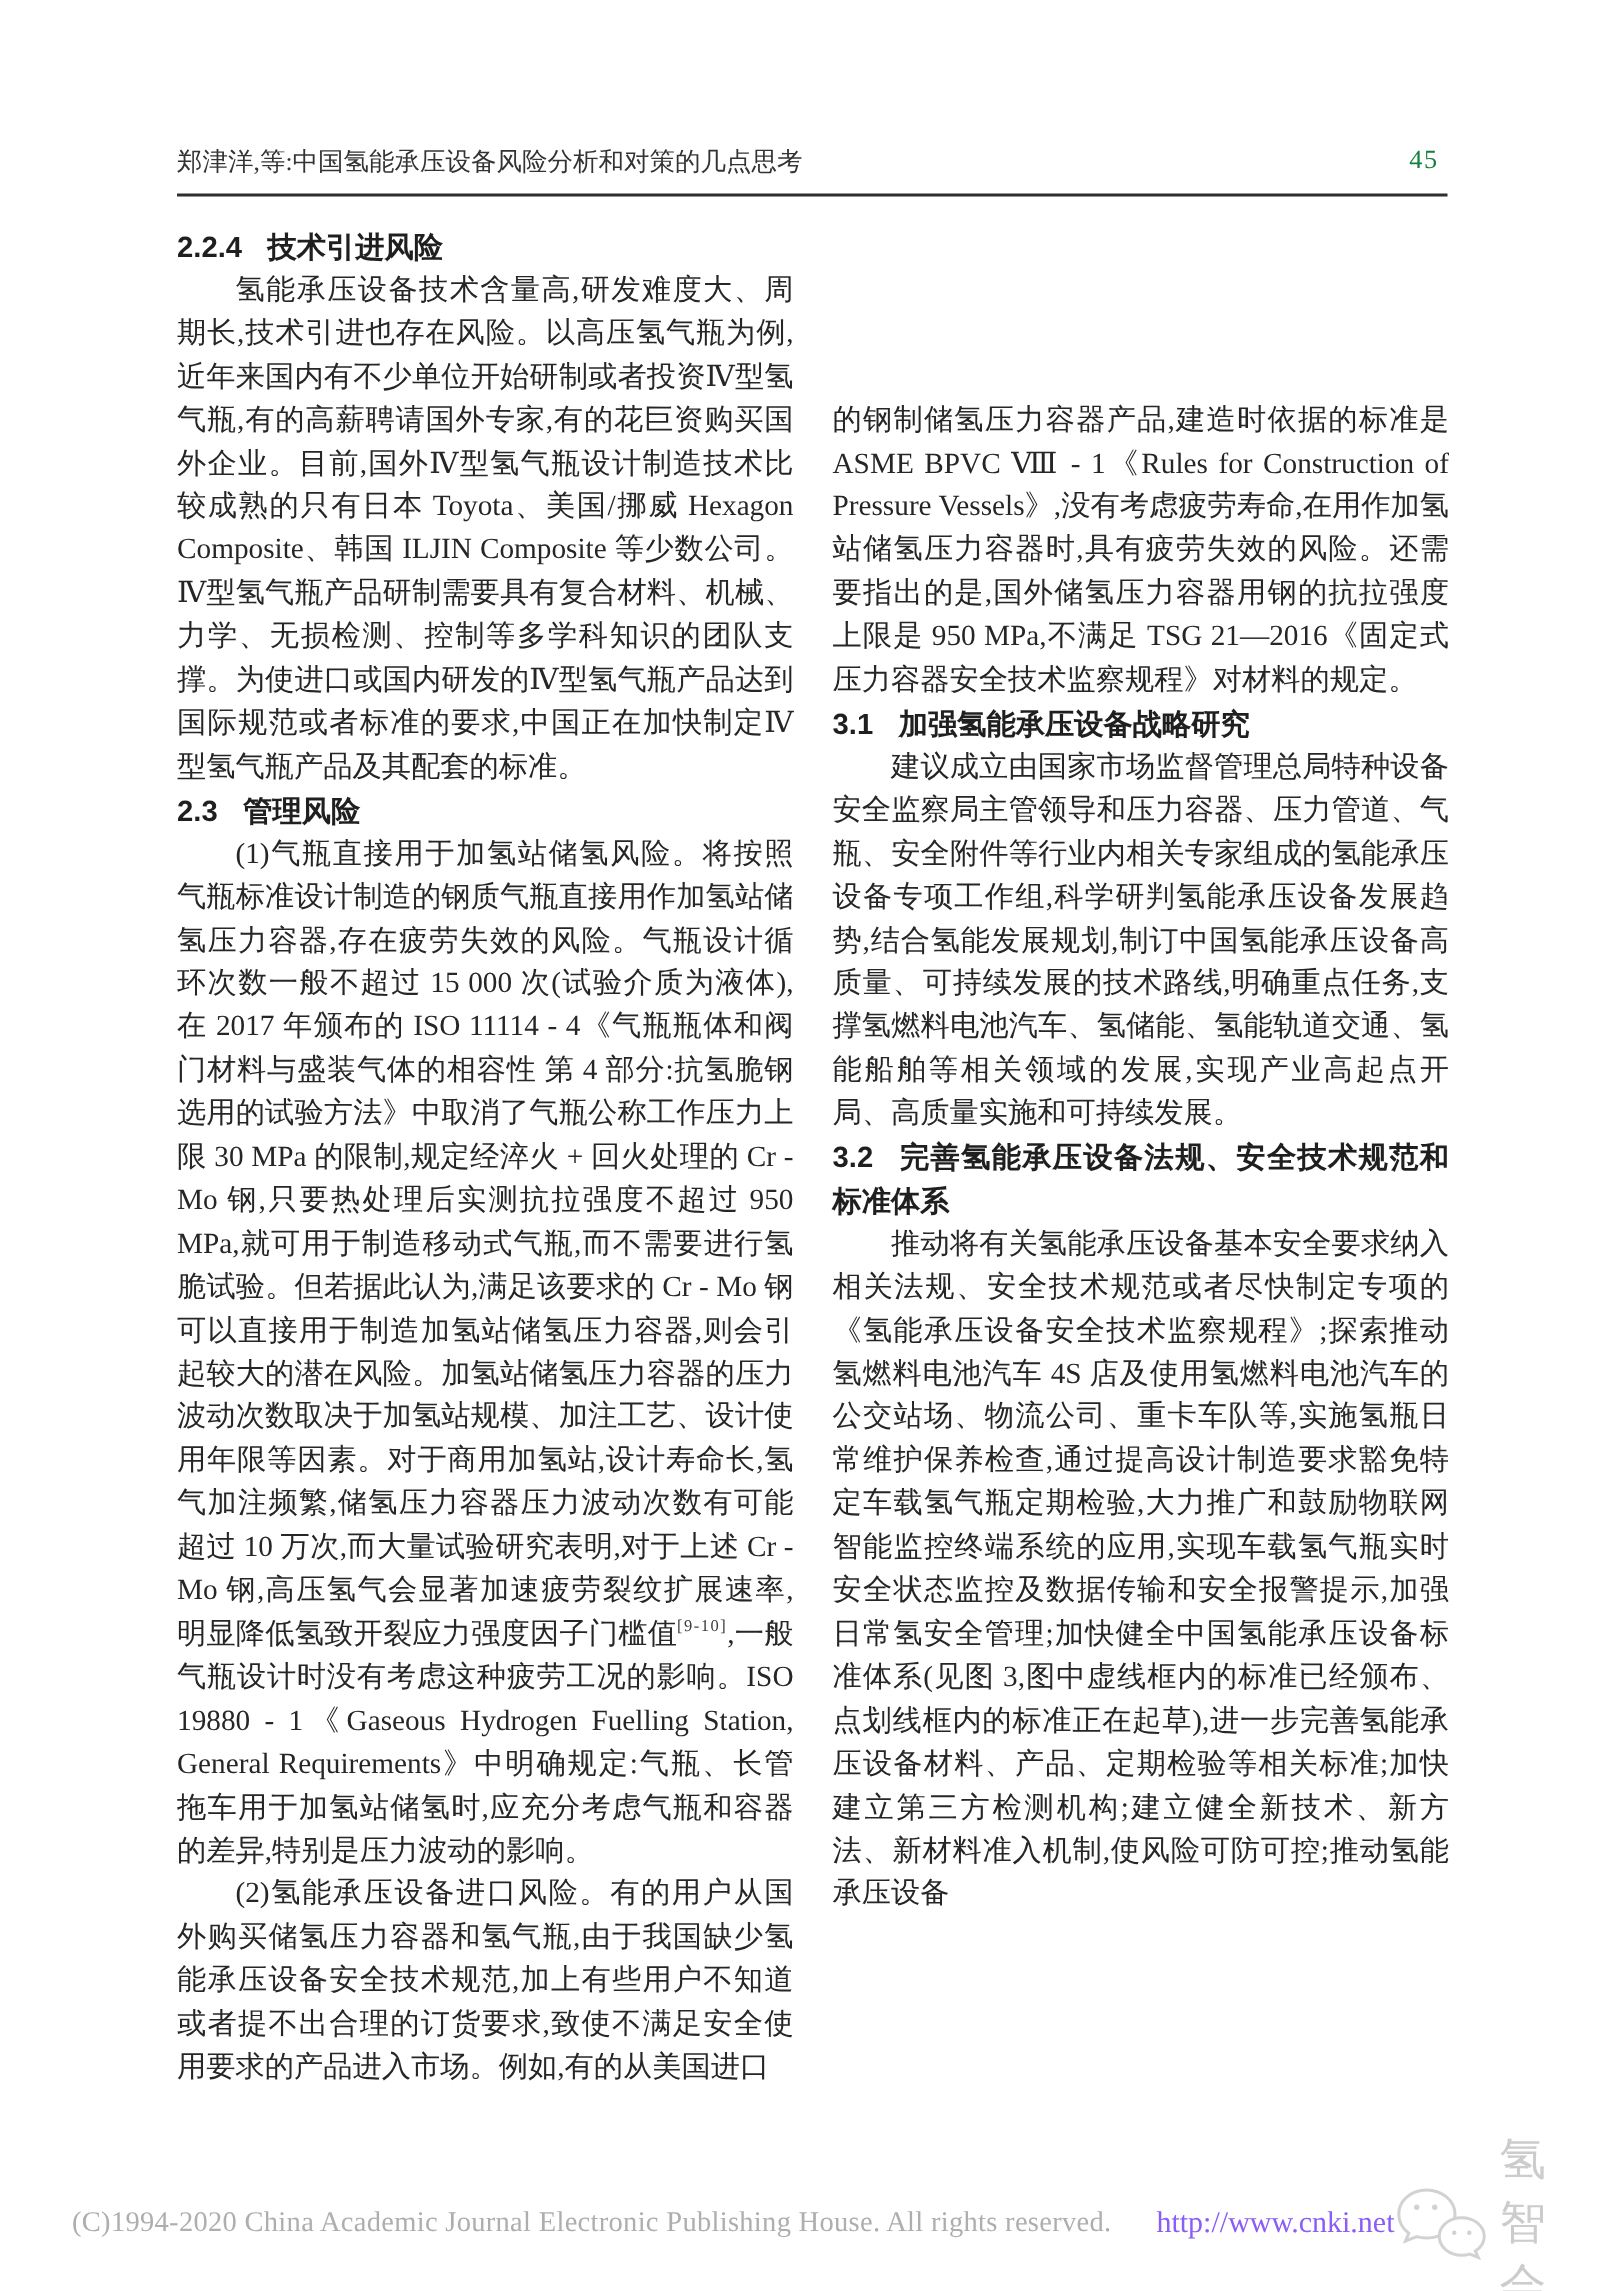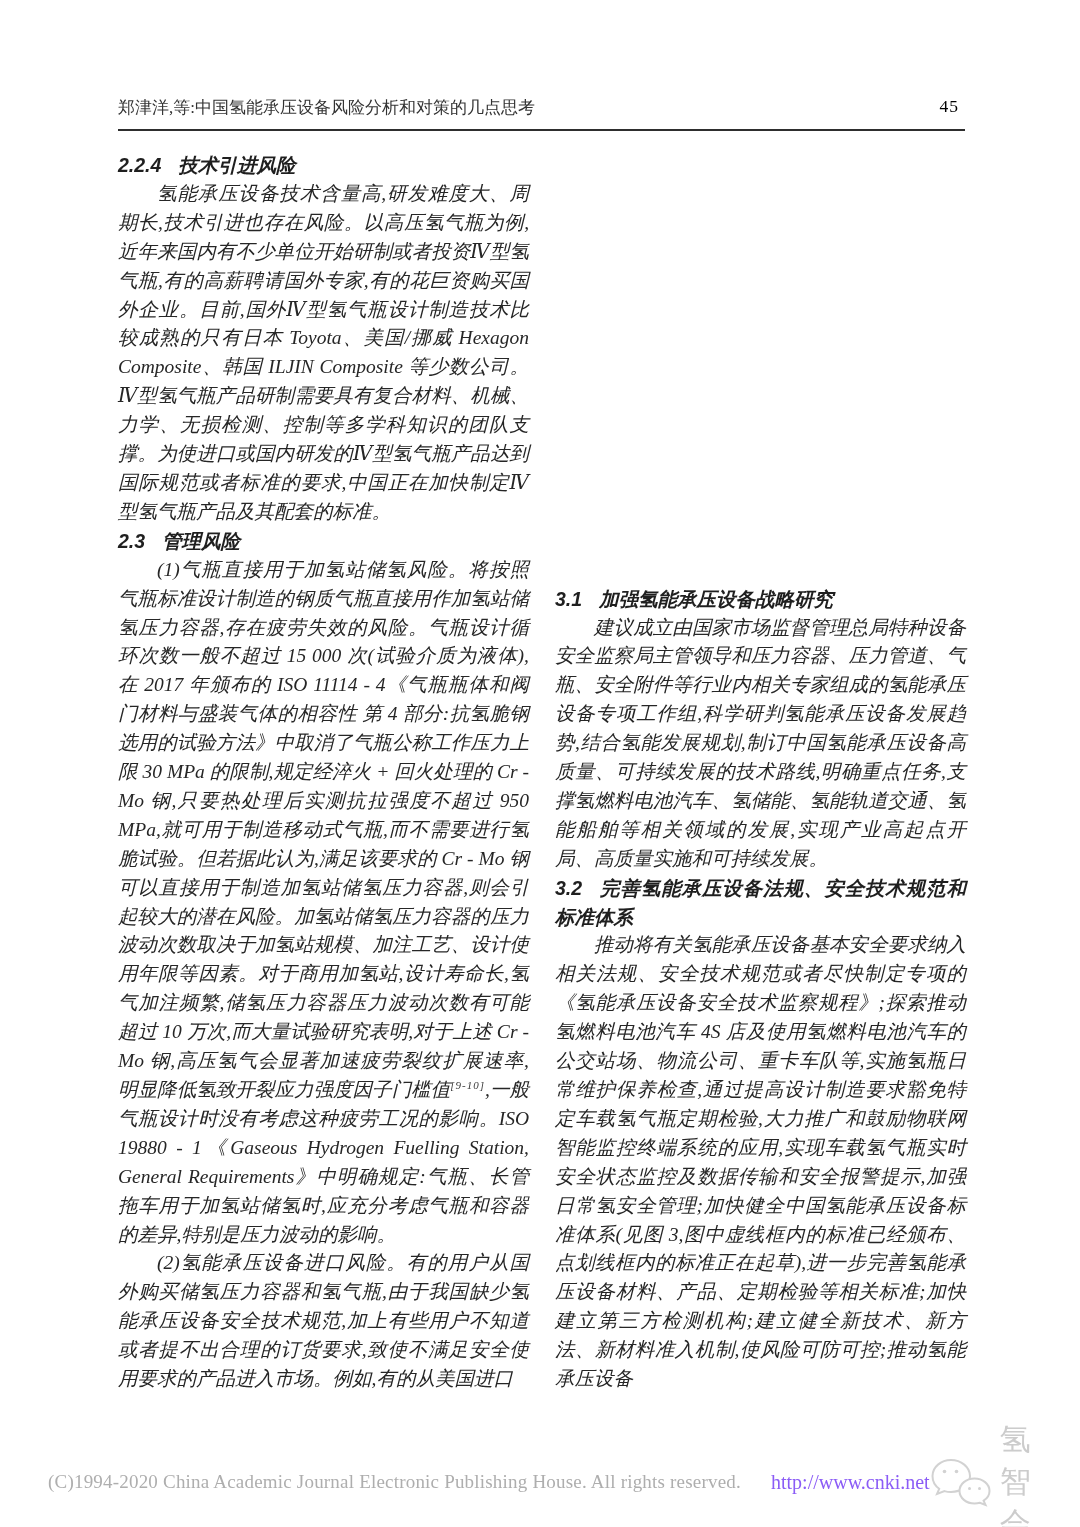--- a/index.html
+++ b/index.html
@@ -13,31 +13,31 @@
   }
   .page { position:absolute; inset:0; background:#ffffff; }
 
   
   .running-head {
     position:absolute; top:96px; left:118px; width:847px;
     font-size:17px; color:#333; text-align:left;
   }
   .running-head .pageno {
     position:absolute; right:6px; top:0;
-    font-size:17.5px; color:#000000; letter-spacing:1px;
+    font-size:17.5px; color:#15803d; letter-spacing:1px;
   }
   .head-rule {
     position:absolute; top:129px; left:118px; width:847px;
     border-top:2px solid #2e2e2e; height:0;
   }
 
   
   .content {
     position:absolute; top:151px; left:118px; width:849px;
-    display:flex; gap:26px; align-items:flex-end;font-style:italic;
+    display:flex; gap:26px; align-items:center;
   }
   .col { width:411px; flex:0 0 411px; }
   .col p {
     margin:0;
     font-size:19.5px; line-height:28.9px;
     text-align:justify;
     text-indent:2em;
     color:#262626;
   }
   .col p.no-indent { text-indent:0; }
@@ -93,20 +93,21 @@
       <p>氢能承压设备技术含量高,研发难度大、周期长,技术引进也存在风险。以高压氢气瓶为例,近年来国内有不少单位开始研制或者投资Ⅳ型氢气瓶,有的高薪聘请国外专家,有的花巨资购买国外企业。目前,国外Ⅳ型氢气瓶设计制造技术比较成熟的只有日本 Toyota、美国/挪威 Hexagon Composite、韩国 ILJIN Composite 等少数公司。Ⅳ型氢气瓶产品研制需要具有复合材料、机械、力学、无损检测、控制等多学科知识的团队支撑。为使进口或国内研发的Ⅳ型氢气瓶产品达到国际规范或者标准的要求,中国正在加快制定Ⅳ型氢气瓶产品及其配套的标准。</p>
 
       <div class="h-sub"><span>2.3</span><span class="h-gap"></span><span>管理风险</span></div>
 
       <p><span>(1)气瓶直接用于加氢站储氢风险。将按照气瓶标准设计制造的钢质气瓶直接用作加氢站储氢压力容器,存在疲劳失效的风险。气瓶设计循环次数一般不超过 15 000 次(试验介质为液体),在 2017 年颁布的 ISO 11114 - 4《气瓶瓶体和阀门材料与盛装气体的相容性 第 4 部分:抗氢脆钢选用的试验方法》中取消了气瓶公称工作压力上限 30 MPa 的限制,规定经淬火 + 回火处理的 Cr - Mo 钢,只要热处理后实测抗拉强度不超过 950 MPa,就可用于制造移动式气瓶,而不需要进行氢脆试验。但若据此认为,满足该要求的 Cr - Mo 钢可以直接用于制造加氢站储氢压力容器,则会引起较大的潜在风险。加氢站储氢压力容器的压力波动次数取决于加氢站规模、加注工艺、设计使用年限等因素。对于商用加氢站,设计寿命长,氢气加注频繁,储氢压力容器压力波动次数有可能超过 10 万次,而大量试验研究表明,对于上述 Cr - Mo 钢,高压氢气会显著加速疲劳裂纹扩展速率,明显降低氢致开裂应力强度因子门槛值</span><sup class="cite">[9-10]</sup><span>,一般气瓶设计时没有考虑这种疲劳工况的影响。ISO 19880 - 1《Gaseous Hydrogen Fuelling Station, General Requirements》中明确规定:气瓶、长管拖车用于加氢站储氢时,应充分考虑气瓶和容器的差异,特别是压力波动的影响。</span></p>
 
       <p>(2)氢能承压设备进口风险。有的用户从国外购买储氢压力容器和氢气瓶,由于我国缺少氢能承压设备安全技术规范,加上有些用户不知道或者提不出合理的订货要求,致使不满足安全使用要求的产品进入市场。例如,有的从美国进口</p>
     </div>
 
     <div class="col">
+      <p class="no-indent">的钢制储氢压力容器产品,建造时依据的标准是 ASME BPVC Ⅷ - 1《Rules for Construction of Pressure Vessels》,没有考虑疲劳寿命,在用作加氢站储氢压力容器时,具有疲劳失效的风险。还需要指出的是,国外储氢压力容器用钢的抗拉强度上限是 950 MPa,不满足 TSG 21—2016《固定式压力容器安全技术监察规程》对材料的规定。</p>
 
 
 
       <div class="h-sub"><span>3.1</span><span class="h-gap"></span><span>加强氢能承压设备战略研究</span></div>
 
       <p>建议成立由国家市场监督管理总局特种设备安全监察局主管领导和压力容器、压力管道、气瓶、安全附件等行业内相关专家组成的氢能承压设备专项工作组,科学研判氢能承压设备发展趋势,结合氢能发展规划,制订中国氢能承压设备高质量、可持续发展的技术路线,明确重点任务,支撑氢燃料电池汽车、氢储能、氢能轨道交通、氢能船舶等相关领域的发展,实现产业高起点开局、高质量实施和可持续发展。</p>
 
       <div class="h-sub"><span>3.2</span><span class="h-gap"></span><span>完善氢能承压设备法规、安全技术规范和标准体系</span></div>
 
       <p>推动将有关氢能承压设备基本安全要求纳入相关法规、安全技术规范或者尽快制定专项的《氢能承压设备安全技术监察规程》;探索推动氢燃料电池汽车 4S 店及使用氢燃料电池汽车的公交站场、物流公司、重卡车队等,实施氢瓶日常维护保养检查,通过提高设计制造要求豁免特定车载氢气瓶定期检验,大力推广和鼓励物联网智能监控终端系统的应用,实现车载氢气瓶实时安全状态监控及数据传输和安全报警提示,加强日常氢安全管理;加快健全中国氢能承压设备标准体系(见图 3,图中虚线框内的标准已经颁布、点划线框内的标准正在起草),进一步完善氢能承压设备材料、产品、定期检验等相关标准;加快建立第三方检测机构;建立健全新技术、新方法、新材料准入机制,使风险可防可控;推动氢能承压设备</p>

